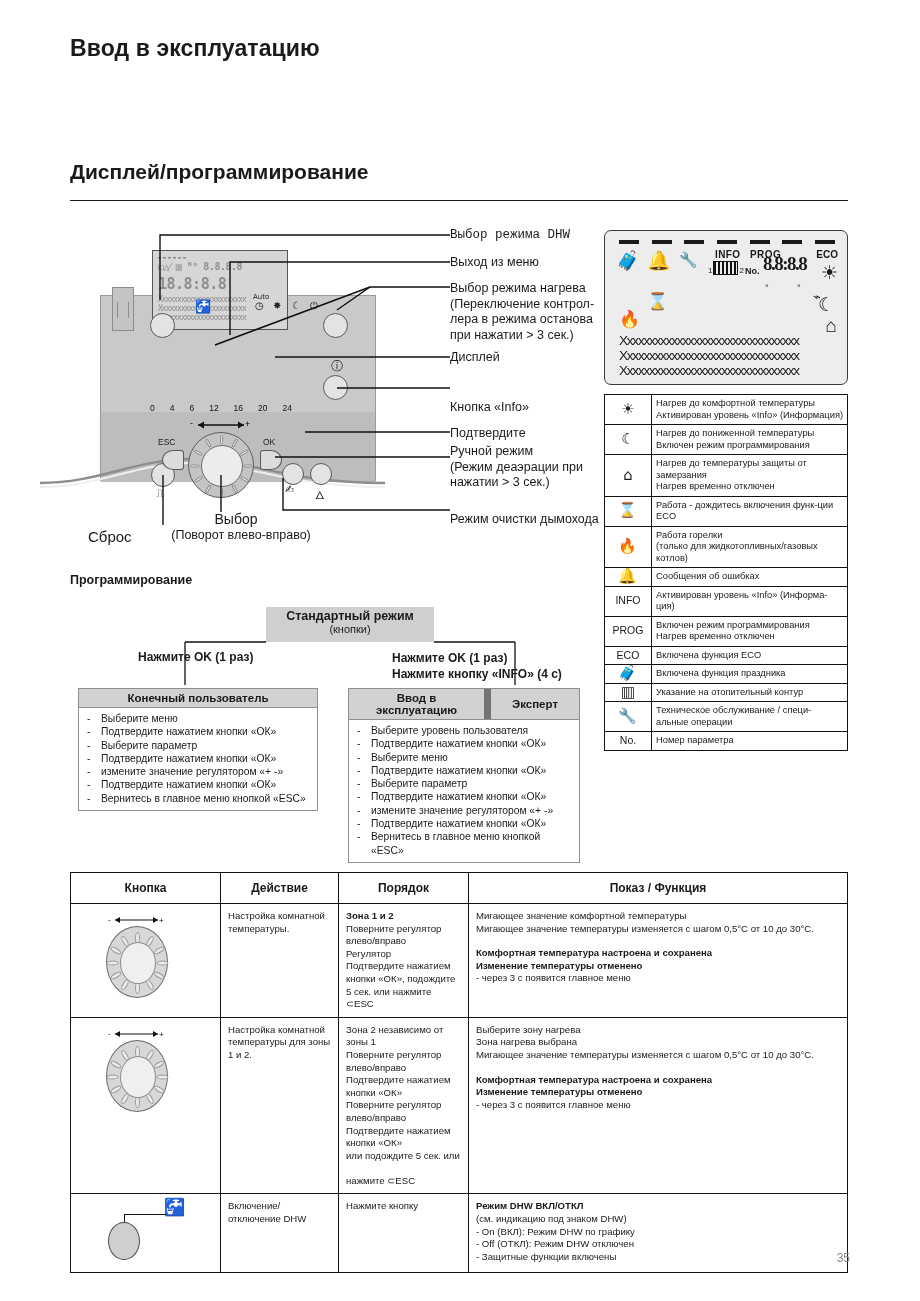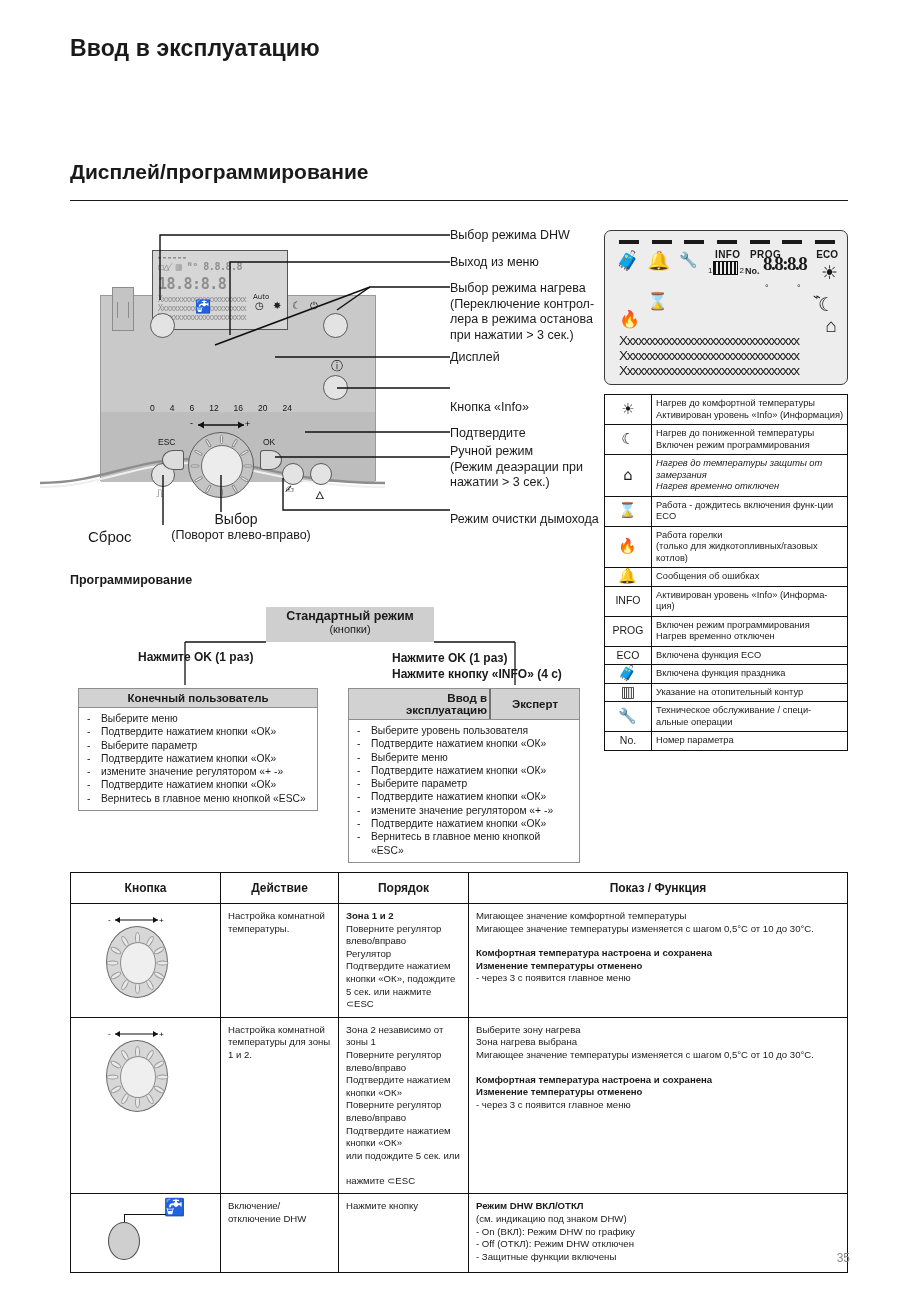--- a/index.html
+++ b/index.html
@@ -168,21 +168,21 @@
   .pbox { position:absolute; border:1px solid #8f8f8f; }
   .pbox .hdr {
     background:#d2d2d2; text-align:center; font-weight:bold; font-size:11.5px;
     padding:3px 0; border-bottom:1px solid #8f8f8f;
   }
   .pbox ul { list-style:none; margin:0; padding:4px 4px 5px 6px; }
   .pbox li { font-size:10.3px; line-height:13.3px; padding-left:16px; position:relative; }
   .pbox li::before { content:"-"; position:absolute; left:2px; }
   .hdr-split { display:flex; }
   .hdr-split > div { padding:3px 2px; font-weight:bold; font-size:11.5px; text-align:center; }
-  .hdr-split .a { flex:1; border-right:2px solid #737373;text-align:right; }
+  .hdr-split .a { flex:1; border-right:7px solid #737373; }
   .hdr-split .b { width:88px; display:flex; align-items:center; justify-content:center; }
 
   
   .bt { position:absolute; left:70px; top:872px; width:778px; border-collapse:collapse; }
   .bt th, .bt td { border:1px solid #111; vertical-align:top; }
   .bt th { font-size:12px; font-weight:bold; padding:8px 4px; text-align:center; }
   .bt td { padding:6px 7px; font-size:9.6px; line-height:12.6px; }
   .bt .c1 { width:150px; }
   .bt .c2 { width:118px; }
   .bt .c3 { width:130px; }
@@ -316,21 +316,21 @@
     <div class="knob-tick" style="transform:rotate(300deg)"></div>
     <div class="knob-tick" style="transform:rotate(330deg)"></div>
     <div class="knob-inner"></div>
   </div>
 
   <div class="cap-sel">Выбор</div>
   <div class="cap-sel2">(Поворот влево-вправо)</div>
   <div class="cap-reset">Сброс</div>
 </div>
 
-<div class="lead" style="left:450px;top:228px;">Выбор режима DHW</div>
+<div class="lead" style="left:450px;top:228px;font-family:Liberation Mono, monospace;">Выбор режима DHW</div>
 <div class="lead" style="left:450px;top:255px;">Выход из меню</div>
 <div class="lead" style="left:450px;top:281px;white-space:pre;">Выбор режима нагрева
 (Переключение контрол-
 лера в режима останова
 при нажатии &gt; 3 сек.)</div>
 <div class="lead" style="left:450px;top:350px;">Дисплей</div>
 <div class="lead" style="left:450px;top:400px;">Кнопка «Info»</div>
 <div class="lead" style="left:450px;top:426px;">Подтвердите</div>
 <div class="lead" style="left:450px;top:444px;white-space:pre;">Ручной режим
 (Режим деаэрации при
@@ -388,21 +388,21 @@
       <tr>
         <td class="sym">☀</td>
         <td style="white-space: pre-line;">Нагрев до комфортной температуры Активирован уровень «Info» (Информация)</td>
       </tr>
       <tr>
         <td class="sym">☾</td>
         <td style="white-space: pre-line;">Нагрев до пониженной температуры Включен режим программирования</td>
       </tr>
       <tr>
         <td class="sym">⌂</td>
-        <td style="white-space: pre-line; font-style: italic;">Нагрев до температуры защиты от замерзания
+        <td style="white-space: pre-line;">Нагрев до температуры защиты от замерзания
 Нагрев временно отключен</td>
       </tr>
       <tr>
         <td class="sym">⌛</td>
         <td style="white-space: pre-line;">Работа - дождитесь включения функ-ции ECO</td>
       </tr>
       <tr>
         <td class="sym">🔥</td>
         <td style="white-space: pre-line;">Работа горелки
 (только для жидкотопливных/газовых котлов)</td>

